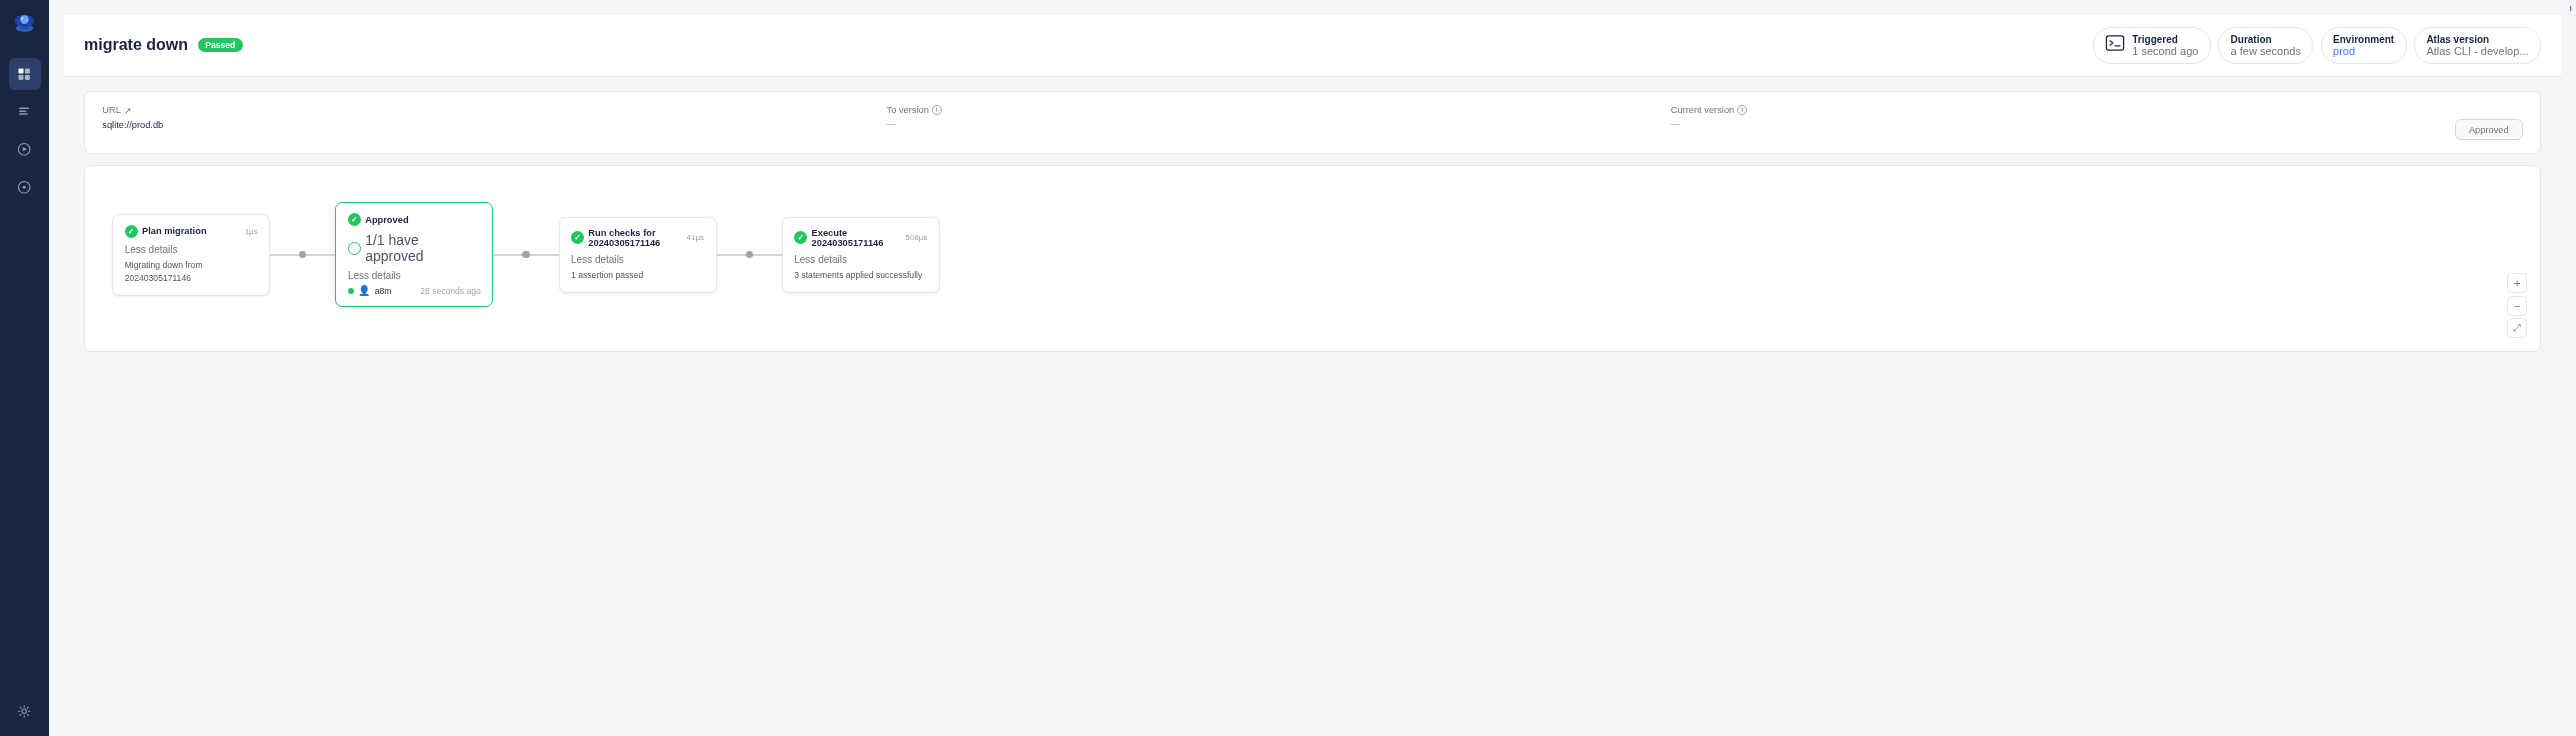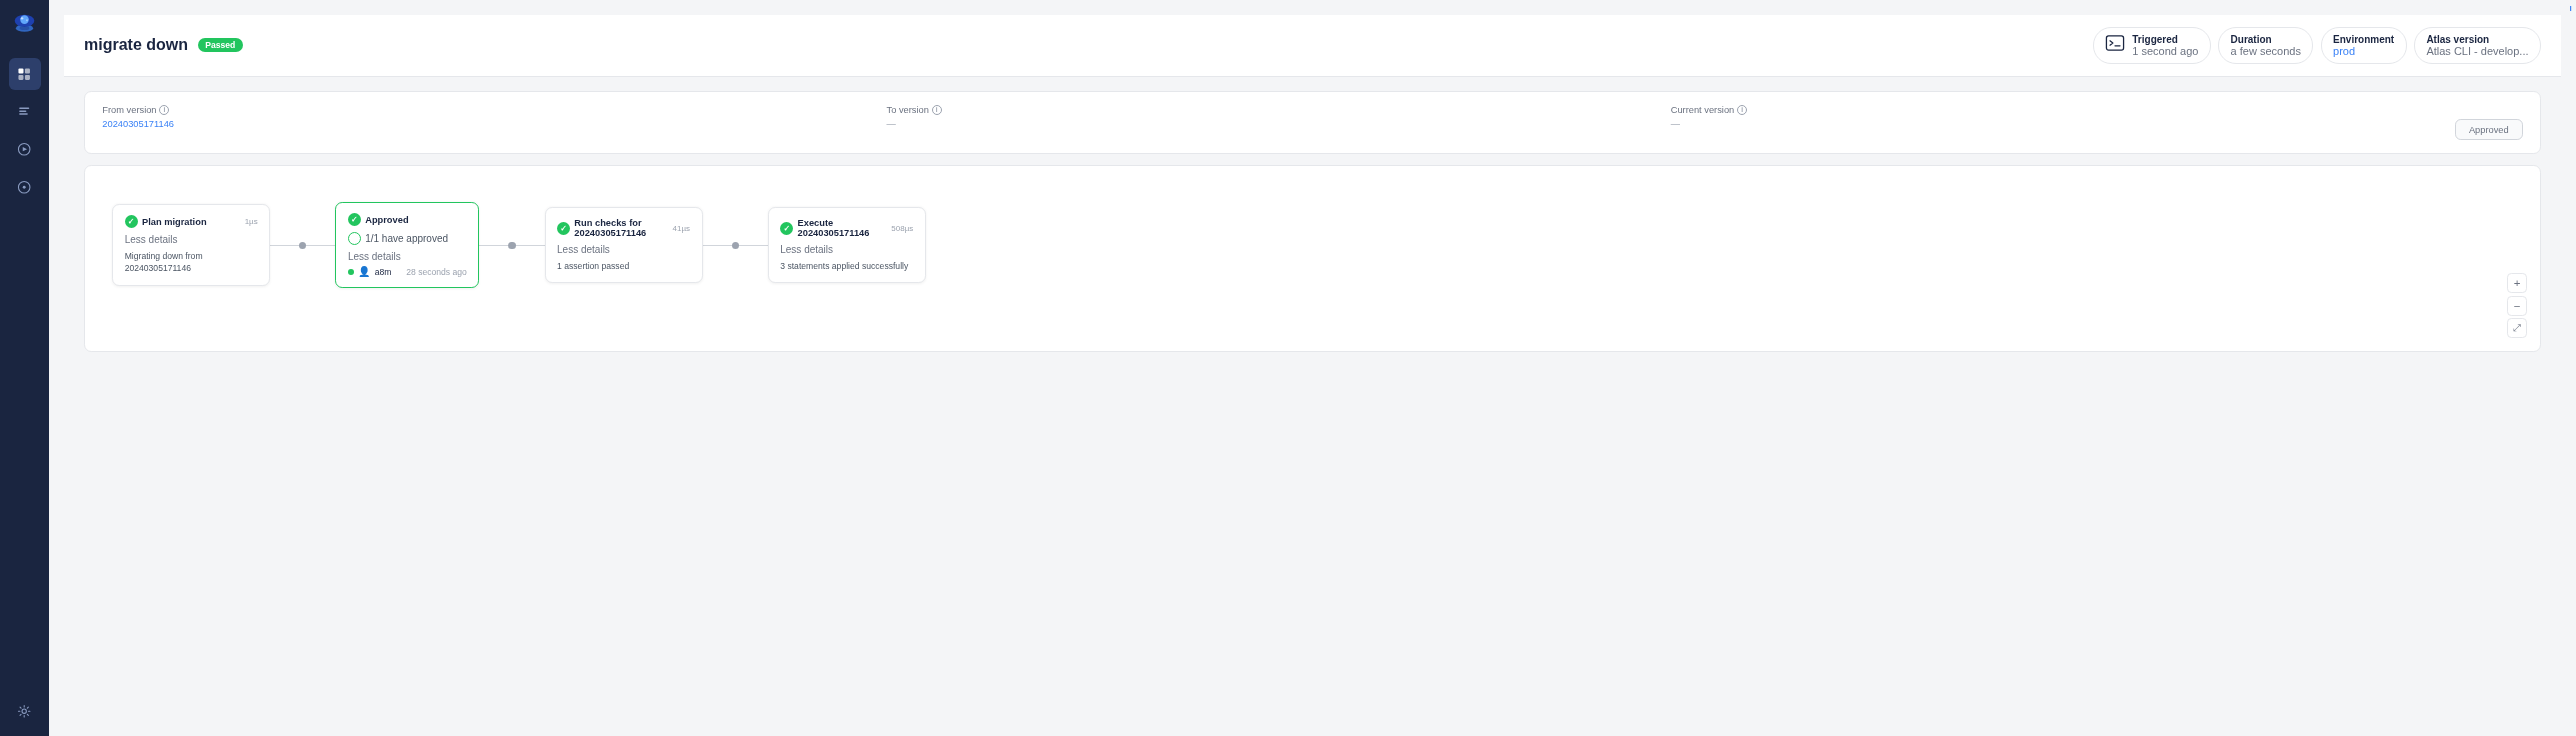--- a/index.html
+++ b/index.html
@@ -281,21 +281,21 @@
     }
 
     
     .flow-node-approved {
       border: 1.1px solid #22c55e;
     }
     .approval-row {
       display: flex;
       align-items: center;
       gap: 4.3px;
-      font-size: 10px;
+      font-size: 14px;
       color: #4b5563;
       margin-bottom: 5.8px;
     }
     .user-row {
       display: flex;
       align-items: center;
       gap: 4.3px;
       font-size: 8.6px;
     }
     .user-dot {
@@ -436,29 +436,28 @@
           <span class="info-card-label">Atlas version</span>
           <span class="info-card-value">Atlas CLI - develop...</span>
         </div>
       </div>
     </div>
   </div>
 
   <div class="table-section">
     <div class="table-row">
 
-
-
       <div class="table-col">
         <span class="table-col-label">
-          <span>From version</span>
-          <span class="info-icon">i</span>
+          URL <span class="url-link-icon">↗</span>
         </span>
-        <a class="table-col-value link" href="#">20240305171146</a>
-      </div>
+        <span class="table-col-value">sqlite://prod.db</span>
+      </div>
+
+
 
       <div class="table-col">
         <span class="table-col-label">
           <span>To version</span>
           <span class="info-icon">i</span>
         </span>
         <span class="table-col-value dash">—</span>
       </div>
 
       <div class="table-col">

